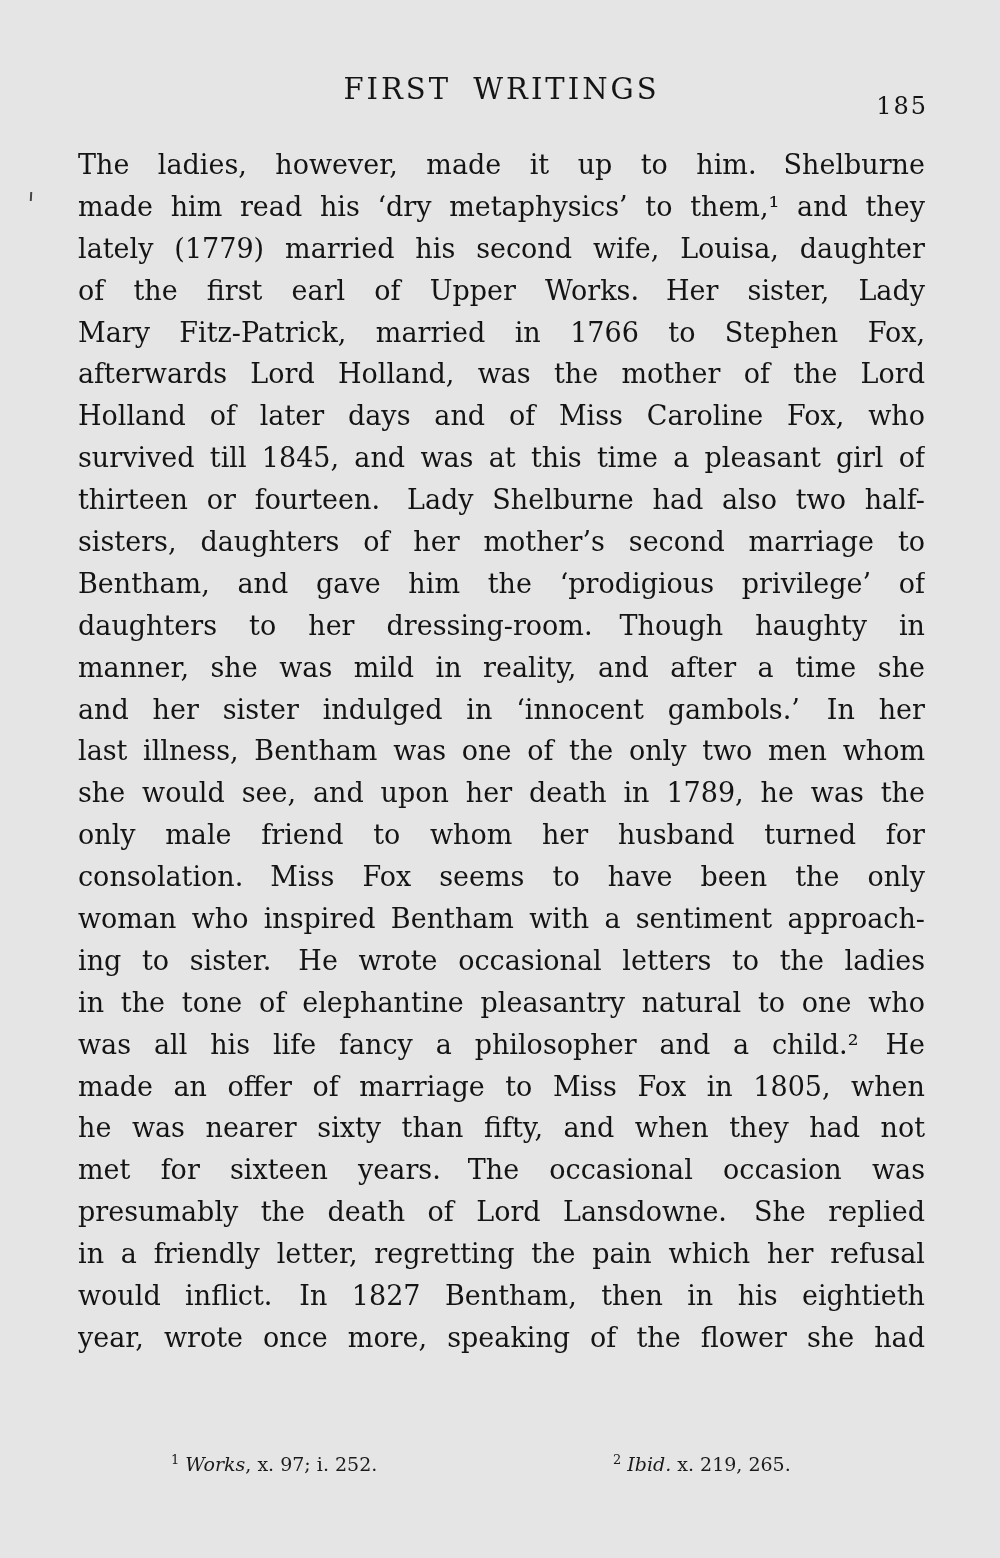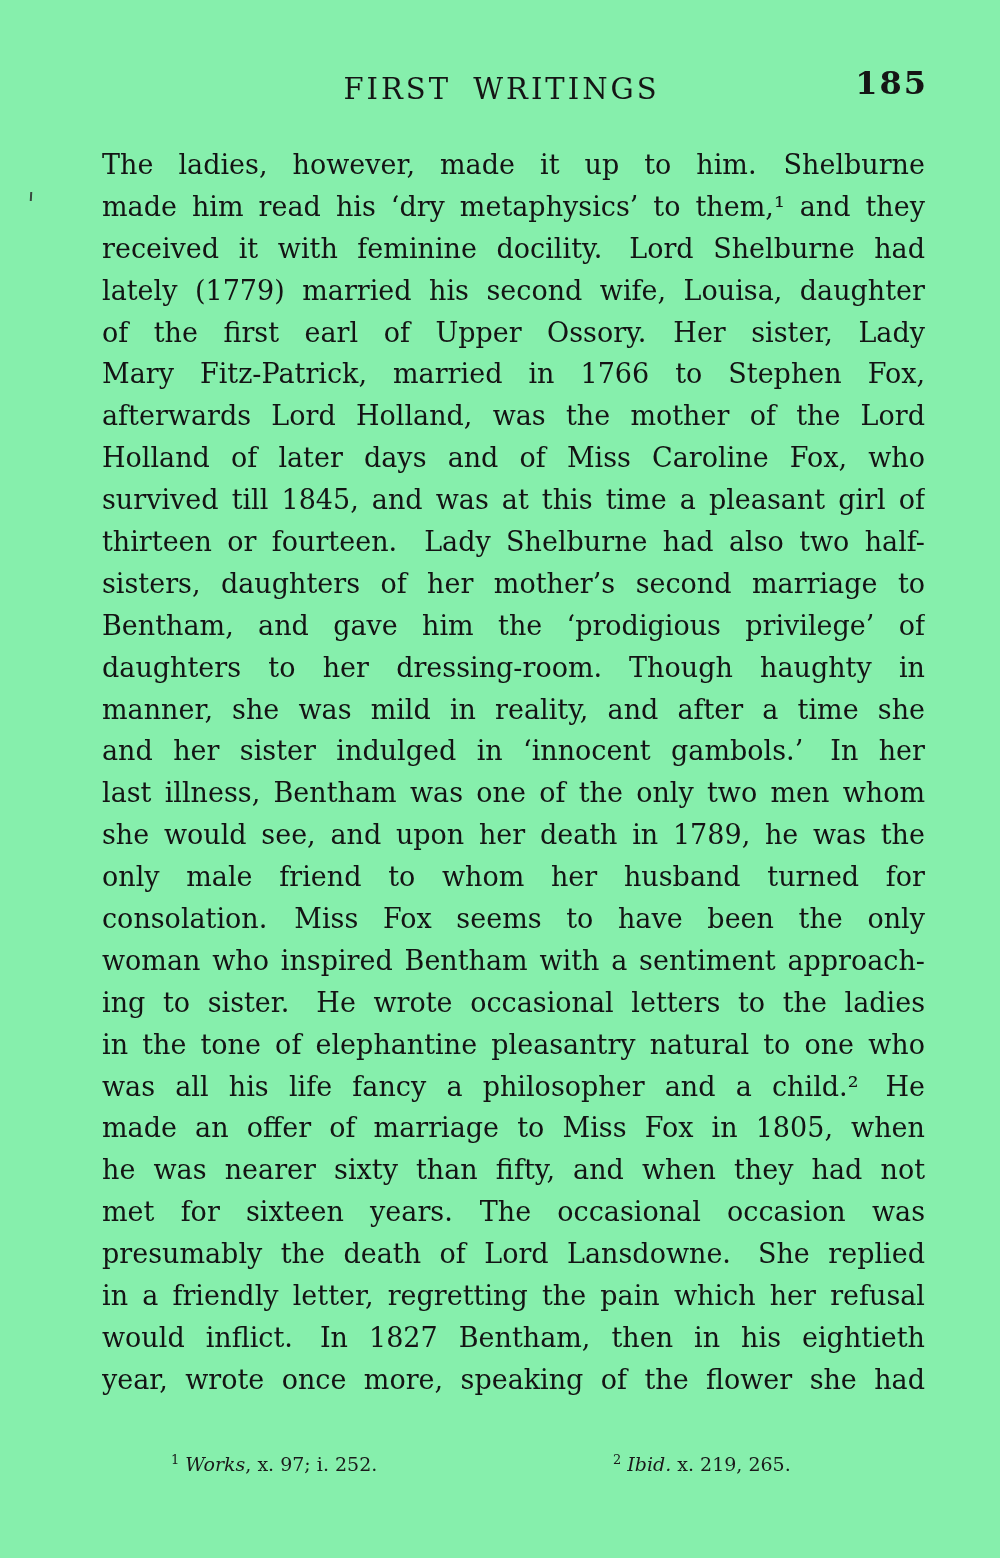--- a/index.html
+++ b/index.html
@@ -4,60 +4,58 @@
 <style>
   html, body {
     margin: 0;
     padding: 0;
     background: #ffffff;
   }
   .page {
     position: relative;
     width: 1000px;
     height: 1558px;
-    background: #86efac;
+    background: #e5e5e5;
     color: #141414;
     font-family: "DejaVu Serif", serif;
     overflow: hidden;
   }
   .running-head {
     position: absolute;
     top: 72px;
     left: 78px;
     width: 847px;
     text-align: center;
     font-size: 29px;
     letter-spacing: 3px;
     word-spacing: 10px;
     color: #151515;
   }
   .page-number {
     position: absolute;
-    top: 64px;
+    top: 92px;
     right: 72px;
-    font-size: 32px;
+    font-size: 24px;
     letter-spacing: 2px;
     color: #151515;
-    font-weight: bold;
   }
   .body-text {
     position: absolute;
     top: 144px;
     left: 78px;
     width: 847px;
     font-size: 27px;
   }
   .line {
     height: 41.9px;
     line-height: 41.9px;
     text-align: justify;
     text-align-last: justify;
     overflow: hidden;
     white-space: normal;
-    margin-left: 24px;
   }
   
   .line::after {
     content: "";
     display: inline-block;
     width: 100%;
     height: 0;
   }
   .footnotes {
     position: absolute;
@@ -102,23 +100,22 @@
   <div class="scan-speck"></div>
 
   <div class="running-head">FIRST WRITINGS</div>
 
   <div class="page-number">185</div>
 
   <div class="body-text">
 
   <div class="line">The ladies, however, made it up to him. Shelburne</div>
       <div class="line">made him read his ‘dry metaphysics’ to them,¹ and they</div>
-      <div class="line">received it with feminine docility. Lord Shelburne had</div>
       <div class="line">lately (1779) married his second wife, Louisa, daughter</div>
-      <div class="line">of the first earl of Upper Ossory. Her sister, Lady</div>
+      <div class="line">of the first earl of Upper Works. Her sister, Lady</div>
       <div class="line">Mary Fitz-Patrick, married in 1766 to Stephen Fox,</div>
       <div class="line">afterwards Lord Holland, was the mother of the Lord</div>
       <div class="line">Holland of later days and of Miss Caroline Fox, who</div>
       <div class="line">survived till 1845, and was at this time a pleasant girl of</div>
       <div class="line">thirteen or fourteen. Lady Shelburne had also two half-</div>
       <div class="line">sisters, daughters of her mother’s second marriage to</div>
       <div class="line">Bentham, and gave him the ‘prodigious privilege’ of</div>
       <div class="line">daughters to her dressing-room. Though haughty in</div>
       <div class="line">manner, she was mild in reality, and after a time she</div>
       <div class="line">and her sister indulged in ‘innocent gambols.’ In her</div>

